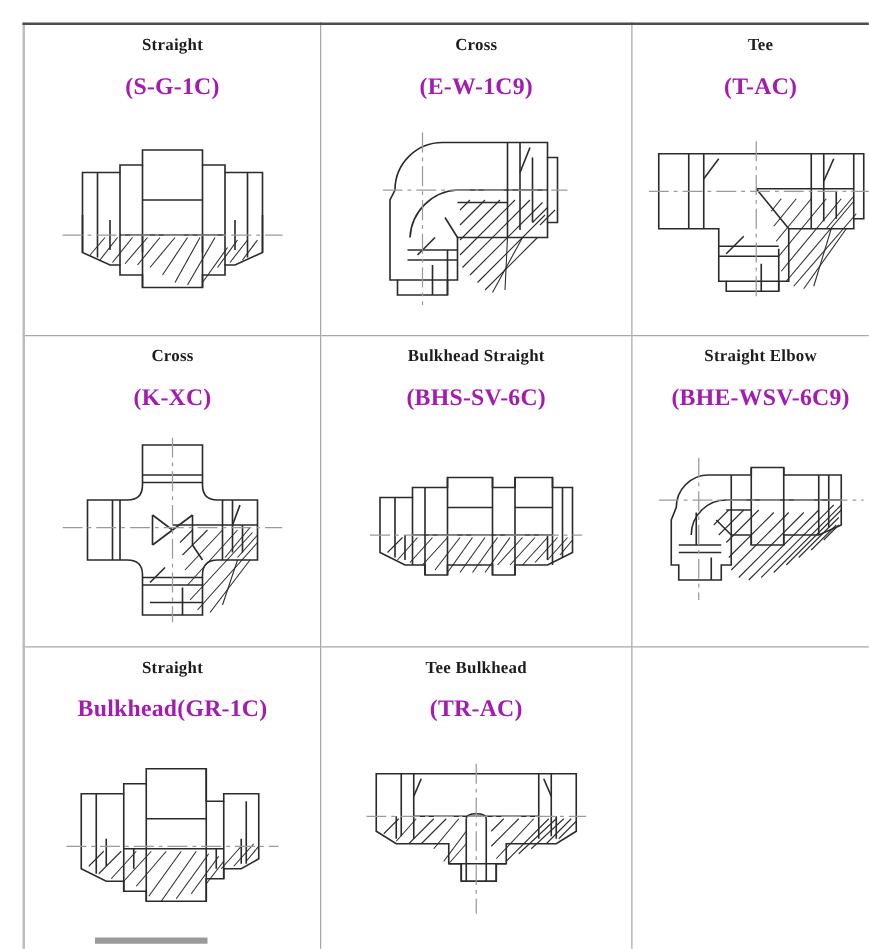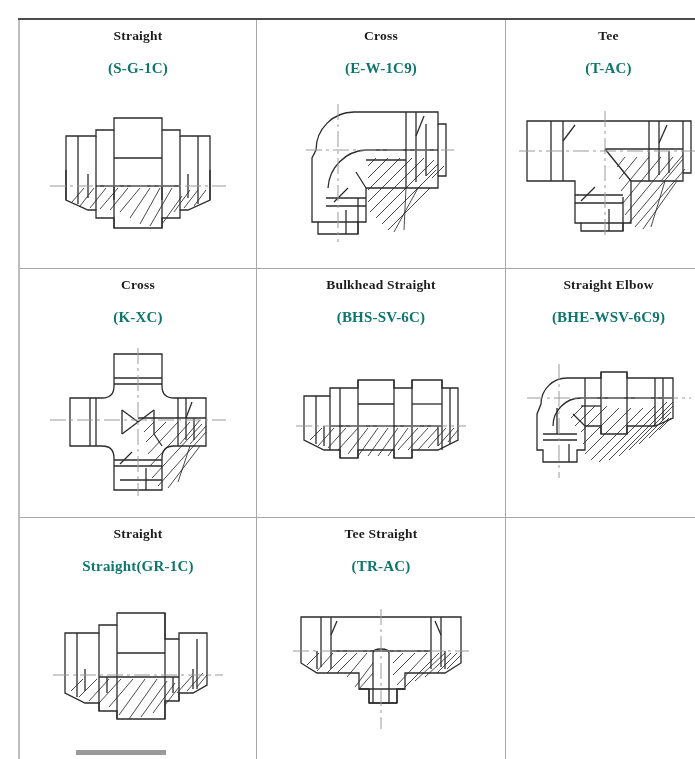--- a/index.html
+++ b/index.html
@@ -54,23 +54,23 @@
   }
   .title {
     font-size: 13.5px;
     font-weight: bold;
     color: #1c1c1c;
     letter-spacing: 0.2px;
     text-align: center;
     line-height: 1.1;
   }
   .code {
-    font-size: 15px;
+    font-size: 19px;
     font-weight: bold;
-    color: #0f766e;
+    color: #a21caf;
     letter-spacing: 0.2px;
     text-align: left;
     margin-top: 16px;
     line-height: 1.1;
   }
   .figure {
     flex: 1 1 auto;
     display: flex;
     align-items: center;
     justify-content: center;
@@ -417,21 +417,21 @@
         </div>
       </div>
     </td>
   </tr>
 
   <tr class="row-3">
 
     <td class="col-a">
       <div class="cell-inner">
         <div class="title">Straight</div>
-        <div class="code">Straight(GR-1C)</div>
+        <div class="code">Bulkhead(GR-1C)</div>
         <div class="figure">
           <svg width="170" height="128" viewBox="0 0 170 128">
             <g fill="none" stroke="#2b2b2b" stroke-width="1.3">
 
               <path d="M12 28 L46 28 L46 20 L64 20 L64 8 L112 8 L112 34 L126 34 L126 28 L154 28 L154 80 L140 88 L126 88 L126 96 L112 96 L112 114 L64 114 L64 106 L46 106 L46 98 L32 98 L12 88 Z"></path>
 
               <path d="M24 28 L24 92"></path>
               <path d="M46 28 L46 106"></path>
               <path d="M64 20 L64 114"></path>
               <path d="M112 8 L112 114"></path>
@@ -465,21 +465,21 @@
             <g stroke="#9a9a9a" stroke-width="1" stroke-dasharray="16 4 3 4">
               <path d="M0 70 L170 70"></path>
             </g>
           </svg>
         </div>
       </div>
     </td>
 
     <td class="col-b">
       <div class="cell-inner">
-        <div class="title">Tee Straight</div>
+        <div class="title">Tee Bulkhead</div>
         <div class="code">(TR-AC)</div>
         <div class="figure">
           <svg width="176" height="124" viewBox="0 0 176 124">
             <g fill="none" stroke="#2b2b2b" stroke-width="1.3">
 
               <path d="M8 10 L168 10 L168 56 L152 66 L112 66 L112 82 L104 82 L104 96 L76 96 L76 82 L66 82 L66 66 L24 66 L8 56 Z"></path>
 
               <path d="M28 10 L28 60"></path>
               <path d="M38 10 L38 62"></path>
               <path d="M44 14 L38 28"></path>

